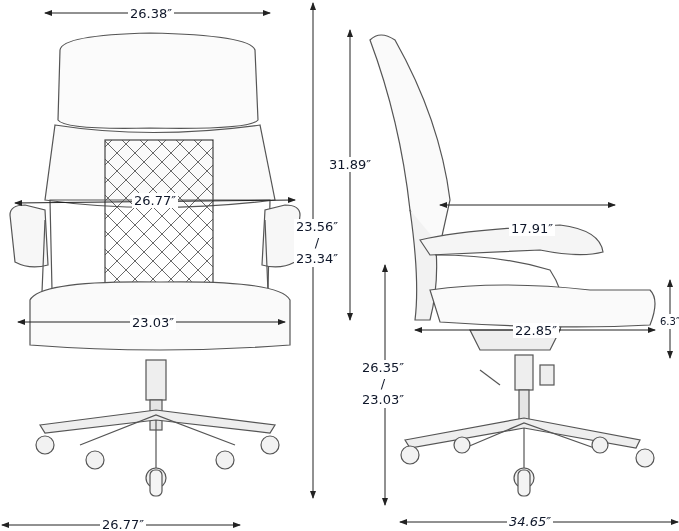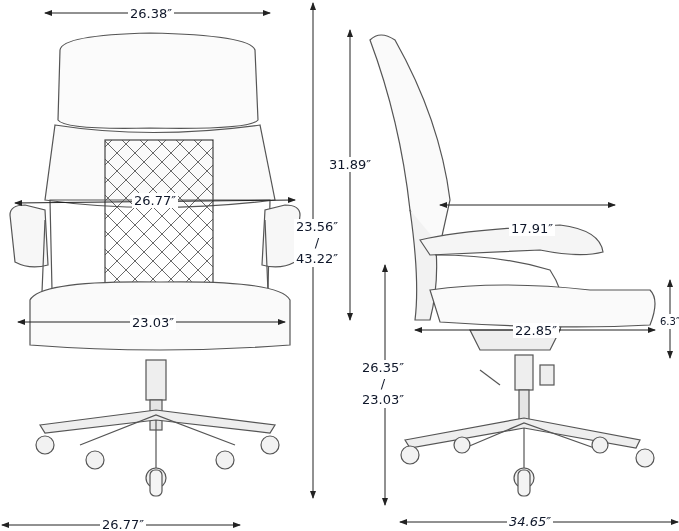--- a/index.html
+++ b/index.html
@@ -116,21 +116,21 @@
   </svg>
 
   <div class="lbl" style="left:128px;top:6px;">26.38″</div>
   <div class="lbl" style="left:132px;top:193px;">26.77″</div>
   <div class="lbl" style="left:130px;top:315px;">23.03″</div>
   <div class="lbl" style="left:100px;top:517px;">26.77″</div>
 
   <div class="lbl stack" style="left:294px;top:219px;">
     <span>23.56″</span>
     <span>/</span>
-    <span>43.22″</span>
+    <span>23.34″</span>
   </div>
 
   <div class="lbl" style="left:327px;top:157px;text-align:center;">31.89″</div>
   <div class="lbl" style="left:509px;top:198px;margin-top:23px;">17.91″</div>
   <div class="lbl" style="left:513px;top:323px;">22.85″</div>
   <div class="lbl small" style="left:658px;top:314px;">6.3″</div>
 
   <div class="lbl stack" style="left:360px;top:360px;">
     <span>26.35″</span>
     <span>/</span>

